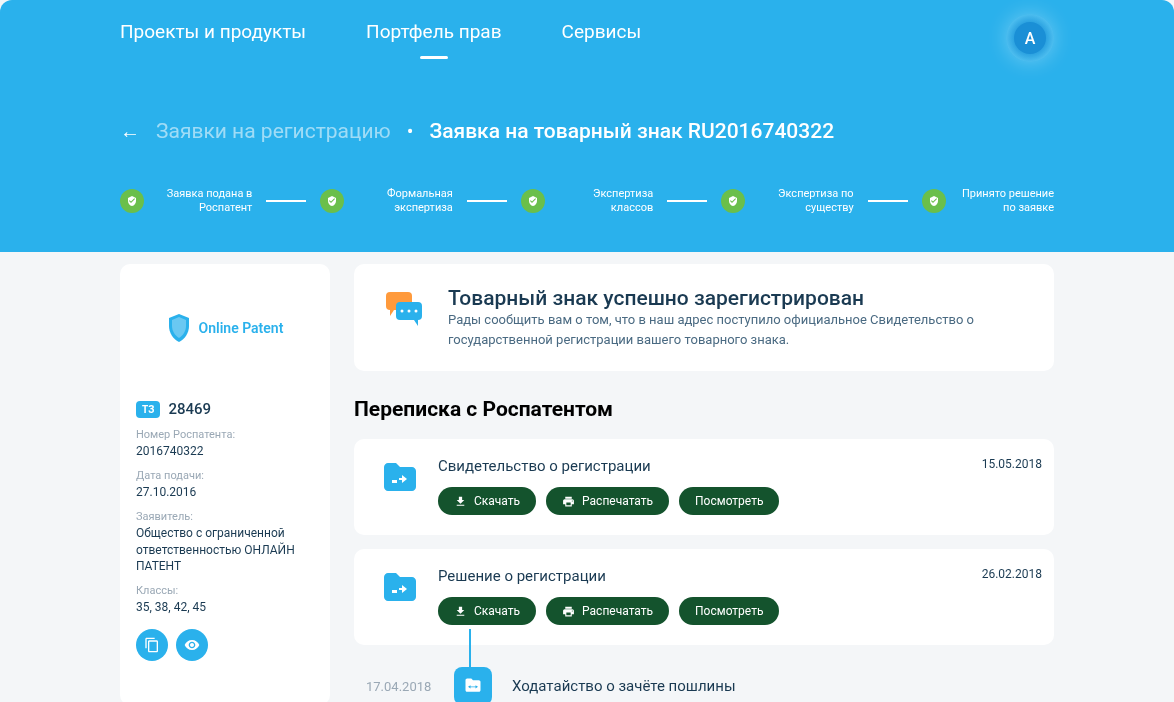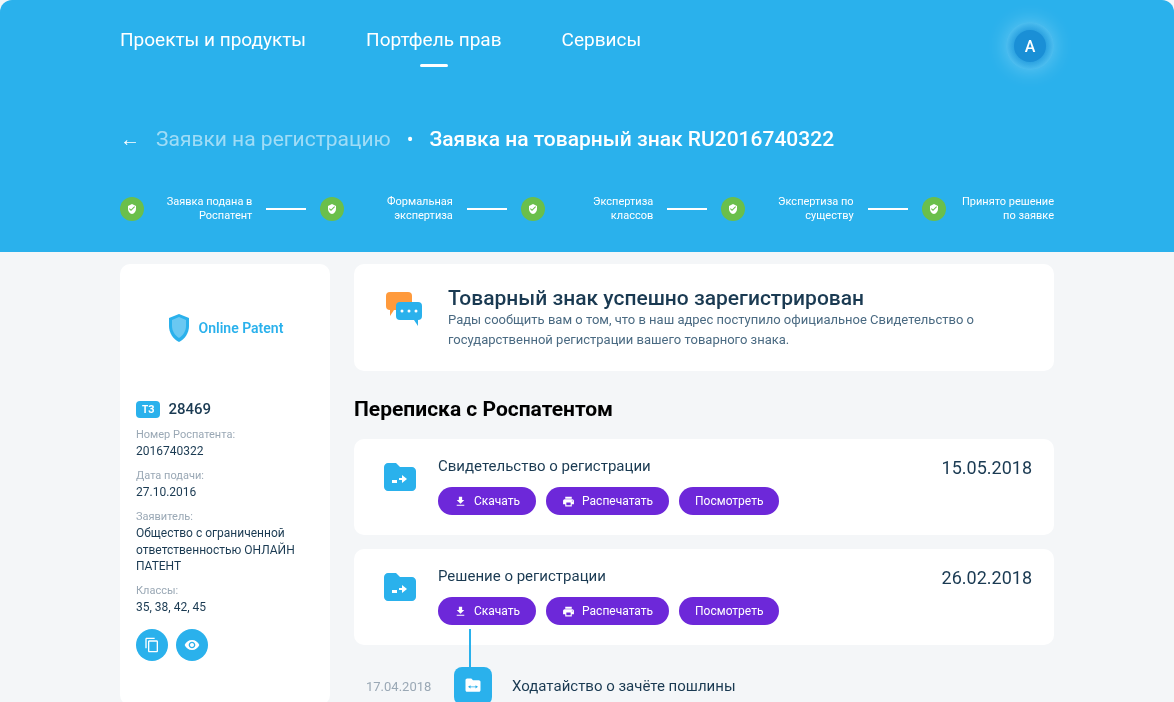--- a/index.html
+++ b/index.html
@@ -1,17 +1,17 @@
 <!DOCTYPE html>
 <html><head>
 <meta charset="utf-8">
 <style>
 * { margin: 0; padding: 0; box-sizing: border-box; font-family: -apple-system, BlinkMacSystemFont, 'Segoe UI', Roboto, sans-serif; }
 body { background: #f4f6f8; width: 1174px; height: 702px; overflow: hidden; border-radius: 12px; }
-.header { background: #2ab1ec; padding: 28px 120px 0; height: 252px; }
+.header { background: #2ab1ec; padding: 20px 120px 0; height: 252px; }
 .nav { display: flex; align-items: center; gap: 60px; position: relative; }
 .nav-item { color: #fff; font-size: 19px; font-weight: 400; cursor: pointer; padding-bottom: 16px; position: relative; }
 .nav-item.active::after { content: ''; position: absolute; bottom: 0; left: 50%; transform: translateX(-50%); width: 28px; height: 3px; background: #fff; border-radius: 2px; }
 .avatar { position: absolute; right: 0; top: -6px; width: 48px; height: 48px; border-radius: 50%; background: radial-gradient(circle, #1a8fd6 30%, rgba(42,177,236,0.3) 70%); display: flex; align-items: center; justify-content: center; color: #fff; font-weight: 500; box-shadow: 0 0 20px rgba(255,255,255,0.3), inset 0 0 15px rgba(255,255,255,0.3); }
 .avatar-inner { width: 32px; height: 32px; border-radius: 50%; background: #1a8fd6; display: flex; align-items: center; justify-content: center; }
 .breadcrumb { display: flex; align-items: center; gap: 16px; margin-top: 60px; color: #fff; }
 .back-arrow { color: #fff; font-size: 20px; cursor: pointer; }
 .breadcrumb-prev { color: rgba(255,255,255,0.55); font-size: 21px; cursor: pointer; }
 .breadcrumb-sep { color: #fff; font-size: 20px; }
 .breadcrumb-current { color: #fff; font-size: 21px; font-weight: 500; }
@@ -40,23 +40,23 @@
 .notice { background: #fff; border-radius: 10px; padding: 22px 26px; display: flex; gap: 20px; }
 .notice-icon { width: 48px; height: 48px; flex-shrink: 0; position: relative; }
 .notice-body { flex: 1; }
 .notice-title { color: #1a3a52; font-size: 21px; font-weight: 500; }
 .notice-text { color: #4a6a82; font-size: 13px; line-height: 1.5; }
 .section-title { color: #000000; font-size: 21px; font-weight: 700; margin: 26px 0 18px; }
 .doc-card { background: #fff; border-radius: 10px; padding: 18px 26px 20px; display: flex; gap: 18px; margin-bottom: 14px; position: relative; }
 .doc-icon { width: 40px; height: 40px; flex-shrink: 0; margin-top: 2px; }
 .doc-body { flex: 1; }
 .doc-title { color: #1a3a52; font-size: 15px; font-weight: 400; margin-bottom: 12px; }
-.doc-date { position: absolute; right: 22px; top: 18px; color: #1a3a52; font-size: 18px; }
+.doc-date { position: absolute; right: 12px; top: 18px; color: #1a3a52; font-size: 12px; }
 .doc-actions { display: flex; gap: 10px; }
-.pill { background: #6d28d9; color: #fff; font-size: 12px; padding: 7px 16px; border-radius: 16px; display: inline-flex; align-items: center; gap: 7px; cursor: pointer; border: none; }
+.pill { background: #14532d; color: #fff; font-size: 12px; padding: 7px 16px; border-radius: 16px; display: inline-flex; align-items: center; gap: 7px; cursor: pointer; border: none; }
 .pill svg { width: 13px; height: 13px; fill: #fff; }
 .timeline-item { display: flex; align-items: center; gap: 20px; padding: 8px 0 0 12px; position: relative; }
 .timeline-date { color: #9aa8b5; font-size: 13px; width: 68px; }
 .timeline-icon { width: 38px; height: 38px; background: #2ab1ec; border-radius: 8px; display: flex; align-items: center; justify-content: center; }
 .timeline-icon svg { width: 20px; height: 20px; fill: #fff; }
 .timeline-title { color: #1a3a52; font-size: 15px; }
 .timeline-line { position: absolute; left: 115px; top: -30px; width: 2px; height: 40px; background: #2ab1ec; }
 </style>
 </head>
 <body>

